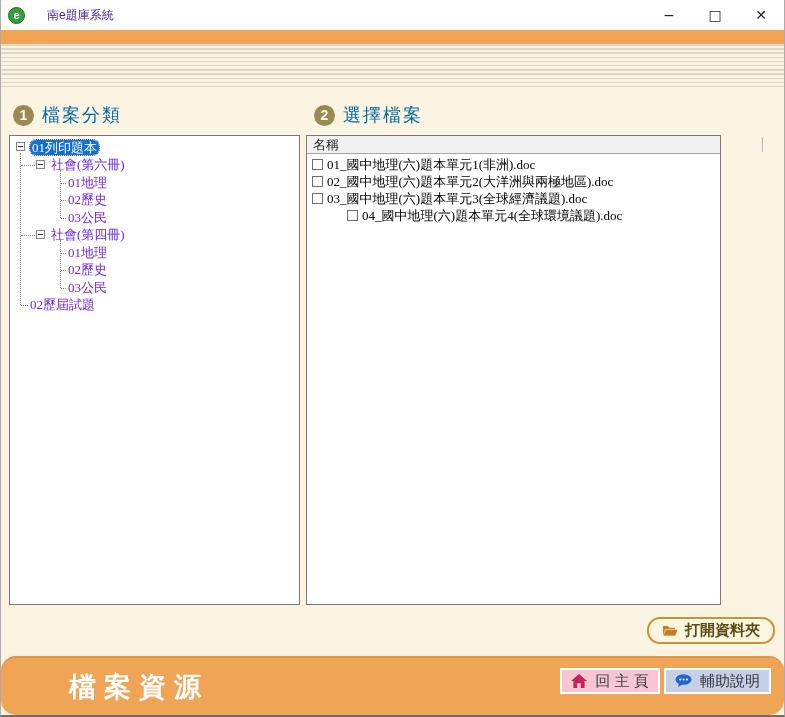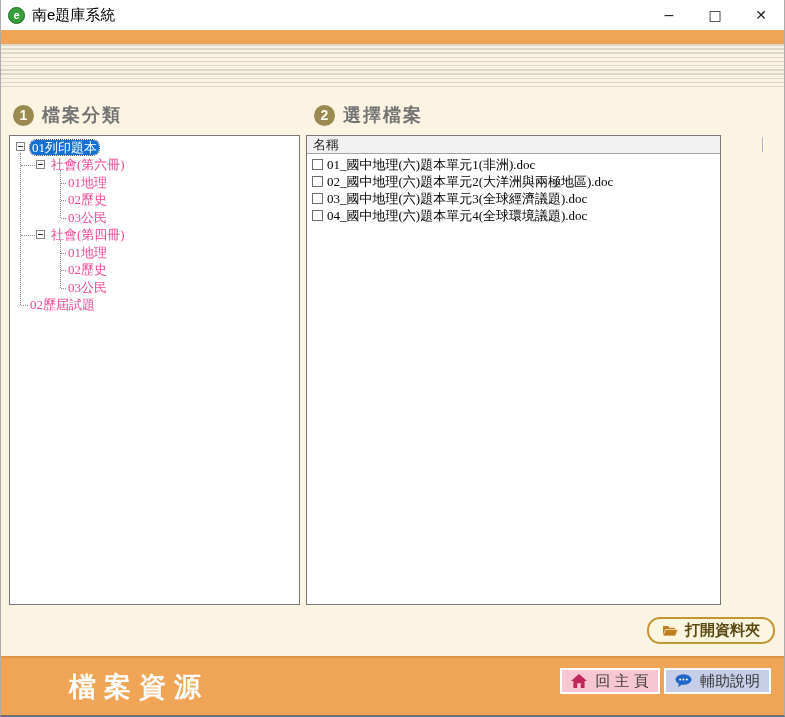--- a/index.html
+++ b/index.html
@@ -16,51 +16,51 @@
   
   .titlebar {
     position:absolute; top:0; left:0; right:0; height:30px; background:#FFFFFF;
     display:flex; align-items:center;
   }
   .app-icon {
     width:17px; height:17px; border-radius:50%; background:#37A03C; border:1px solid #1E6B22;
     margin-left:7px; display:flex; align-items:center; justify-content:center;
     color:#fff; font-weight:bold; font-size:11px; line-height:1;
   }
-  .title-text { margin-left:7px; font-size:15px; color:#000000; }
+  .title-text { margin-left:22px; font-size:12px; color:#4c1d95; }
   .win-controls { margin-left:auto; display:flex; height:30px; }
   .win-btn {
     width:46px; height:30px; display:flex; align-items:center; justify-content:center;
     font-size:14px; color:#222; cursor:default;
     font-family:"DejaVu Sans", sans-serif;
   }
   
   .orange-band { position:absolute; top:30px; left:0; right:0; height:14px; background:#F0A455; }
   .stripes {
     position:absolute; top:44px; left:0; right:0; height:45px;
     background:repeating-linear-gradient(to bottom,#DDD7C9 0px,#DDD7C9 1.5px,#FAF3E2 1.5px,#FAF3E2 4.2px);
   }
   
   .sect-header { position:absolute; top:103px; display:flex; align-items:center; gap:8px; }
   .sect-header.left { left:12px; }
   .sect-header.right { left:313px; }
   .num-circle {
     width:21px; height:21px; border-radius:50%; background:#9A8A52; color:#FFFDF4;
     display:flex; align-items:center; justify-content:center; font-weight:bold; font-size:14px;
   }
-  .sect-title { font-size:18px; font-weight:bold; color:#737373; letter-spacing:2px; }
+  .sect-title { font-size:18px; font-weight:normal; color:#0369a1; letter-spacing:2px; }
   
   .panel {
     position:absolute; top:135px; height:470px; background:#FFFFFF; border:1px solid #787878;
   }
   .panel.tree-panel { left:8px; width:291px; }
   .panel.list-panel { left:305px; width:415px; }
   
   .tree { position:relative; width:100%; height:100%; font-family:"Liberation Serif", serif; font-size:13px; }
-  .tree-row-label { position:absolute; white-space:nowrap; color:#ec4899; line-height:15px; }
+  .tree-row-label { position:absolute; white-space:nowrap; color:#6d28d9; line-height:15px; }
   .tree-row-label.selected {
     background:#1370D2; color:#FFFFFF; outline:1px dotted #444; padding:0 2px;border-radius:6px;
   }
   .expander {
     position:absolute; width:9px; height:9px; background:#FFFFFF; border:1px solid #848484;
     display:flex; align-items:center; justify-content:center;
   }
   .expander .minus { width:5px; height:1px; background:#333; }
   .vguide { position:absolute; width:0; border-left:1px dotted #8A8A8A; }
   .hstub  { position:absolute; height:0; border-top:1px dotted #8A8A8A; }
@@ -88,20 +88,21 @@
   .btn-folder {
     position:absolute; left:646px; top:617px; width:128px; height:27px;
     background:#FCF5DF; border:2px solid #C69533; border-radius:13px;
     display:flex; align-items:center; justify-content:center; gap:6px;
     color:#5C4A14; font-size:15px; font-weight:bold; cursor:pointer;
   }
   
   .footer {
     position:absolute; left:0; right:0; bottom:0; height:59px; background:#F0A455;
     border-top:2px solid #DF9440;
+    border-radius:15px;
   }
   .footer-title {
     position:absolute; left:68px; top:50%; transform:translateY(-50%);
     color:#FFFFFF; font-size:27px; font-weight:bold; letter-spacing:8px;
   }
   .btn-home, .btn-help {
     position:absolute; top:10px; height:26px; border:2px solid #FFFFFF;
     display:flex; align-items:center; justify-content:center; gap:8px;
     font-size:15px; color:#3A3A3A; cursor:pointer;
   }
@@ -183,21 +184,21 @@
           <span>01_國中地理(六)題本單元1(非洲).doc</span>
         </div>
         <div class="file-row" style="top: 18px;">
           <span class="file-checkbox"></span>
           <span>02_國中地理(六)題本單元2(大洋洲與兩極地區).doc</span>
         </div>
         <div class="file-row" style="top: 35px;">
           <span class="file-checkbox"></span>
           <span>03_國中地理(六)題本單元3(全球經濟議題).doc</span>
         </div>
-        <div class="file-row" style="top: 52px;">
+        <div class="file-row" style="top: 52px; padding-left: 35px;">
           <span class="file-checkbox"></span>
           <span>04_國中地理(六)題本單元4(全球環境議題).doc</span>
         </div>
       </div>
   </div>
 
   <div class="btn-folder">
     <svg class="ico" width="17" height="13" viewBox="0 0 17 13">
       <path d="M1 12 L1 2 L6 2 L7.4 3.8 L13 3.8 L13 5.4 L1 12 Z" fill="#BD7F1F"></path>
       <path d="M3.6 5.4 L16 5.4 L13.4 12 L1 12 Z" fill="#BD7F1F" stroke="#FCF5DF" stroke-width="0.7"></path>

